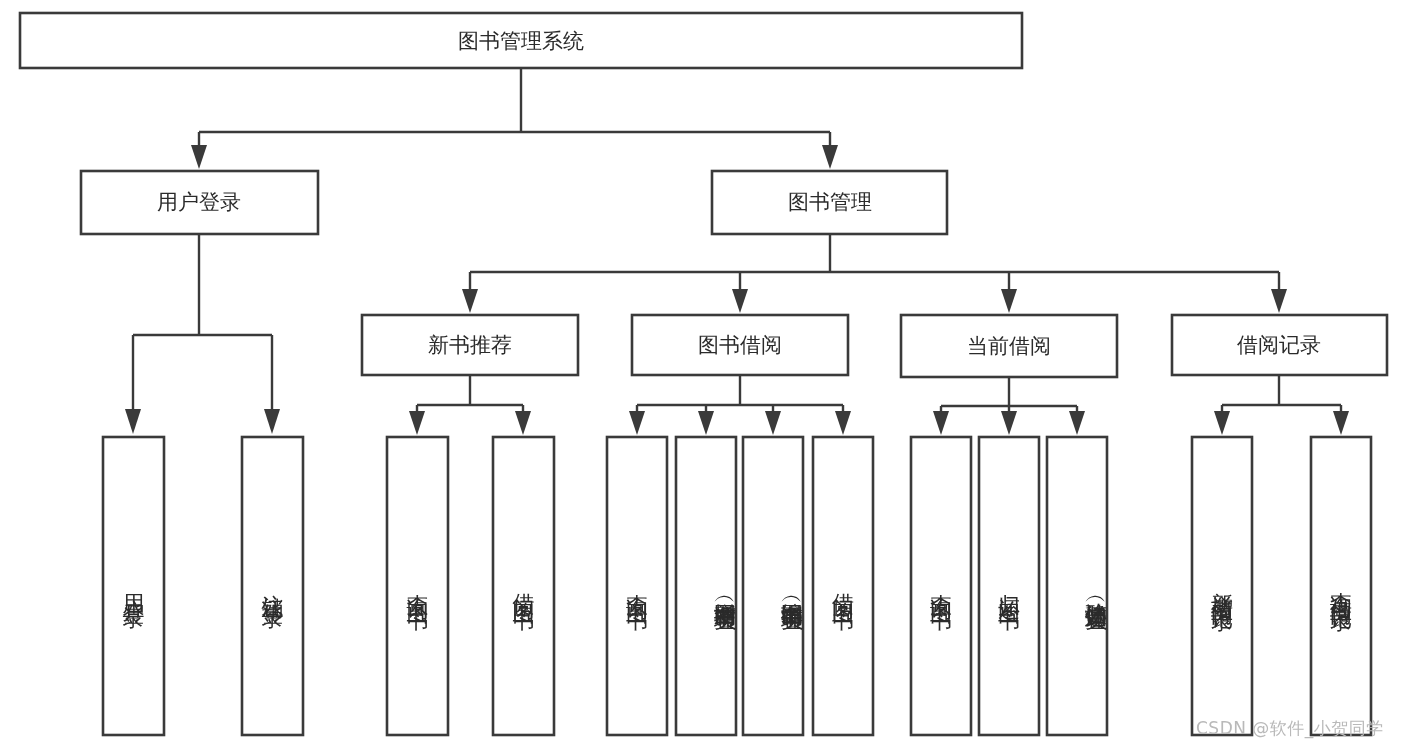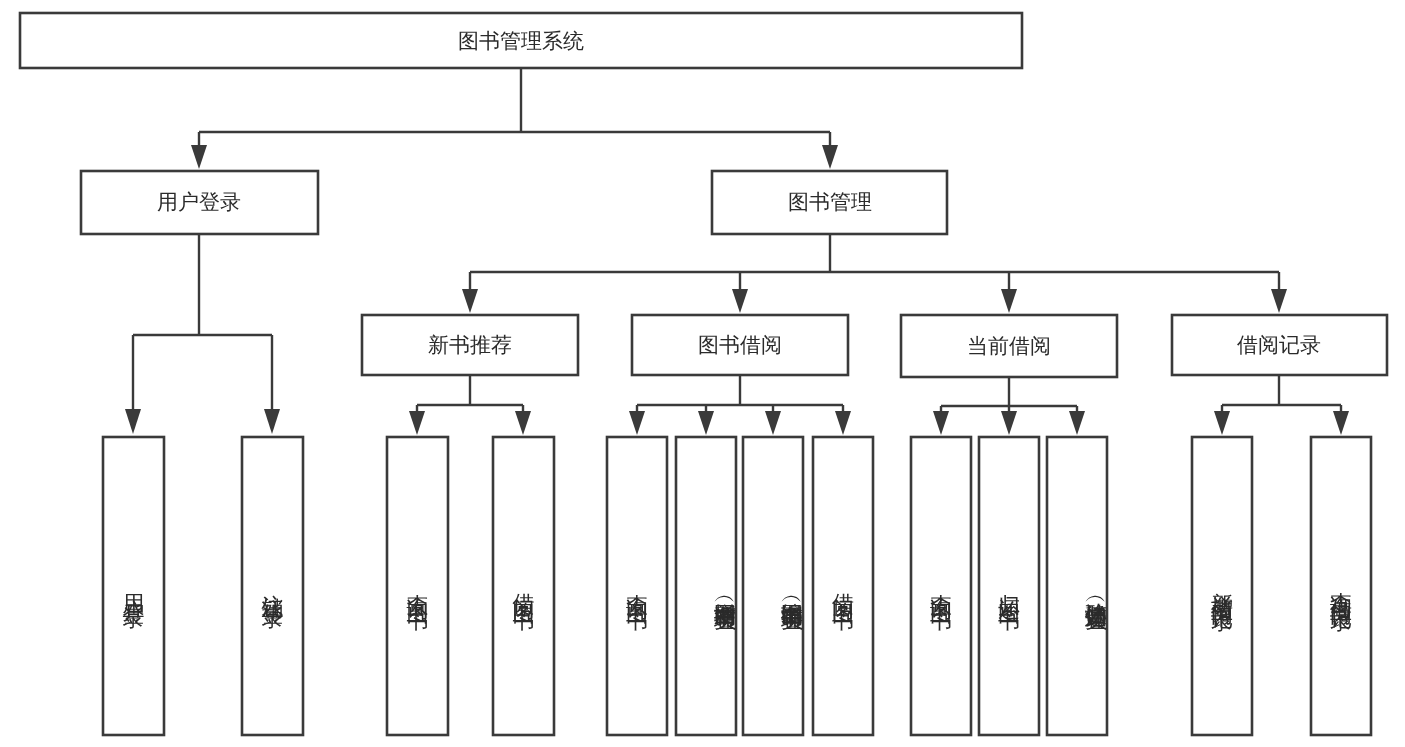--- a/index.html
+++ b/index.html
@@ -226,14 +226,15 @@
   <div class="leaf-label-wrap" style="left:743px; top:437px; width:60px; height:298px; letter-spacing:1px; align-items:flex-start; padding-top:6px; box-sizing:border-box;">编辑图书（管理员）</div>
   <div class="leaf-label-wrap" style="left:813px; top:437px; width:60px; height:298px;">借阅图书</div>
 
   <div class="leaf-label-wrap" style="left:911px; top:437px; width:60px; height:298px;">查询图书</div>
   <div class="leaf-label-wrap" style="left:979px; top:437px; width:60px; height:298px;">归还图书</div>
   <div class="leaf-label-wrap" style="left:1047px; top:437px; width:60px; height:298px; letter-spacing:1px; align-items:flex-start; padding-top:6px; box-sizing:border-box;">确认归还（管理员）</div>
 
   <div class="leaf-label-wrap" style="left:1192px; top:437px; width:60px; height:298px; letter-spacing:4px;">新增借阅记录</div>
   <div class="leaf-label-wrap" style="left:1311px; top:437px; width:60px; height:298px; letter-spacing:4px;">查询借阅记录</div>
 
+  <div class="watermark" style="left:1196px; top:717px;">CSDN @软件_小贺同学</div>
 
 </div>
 
 </body></html>

